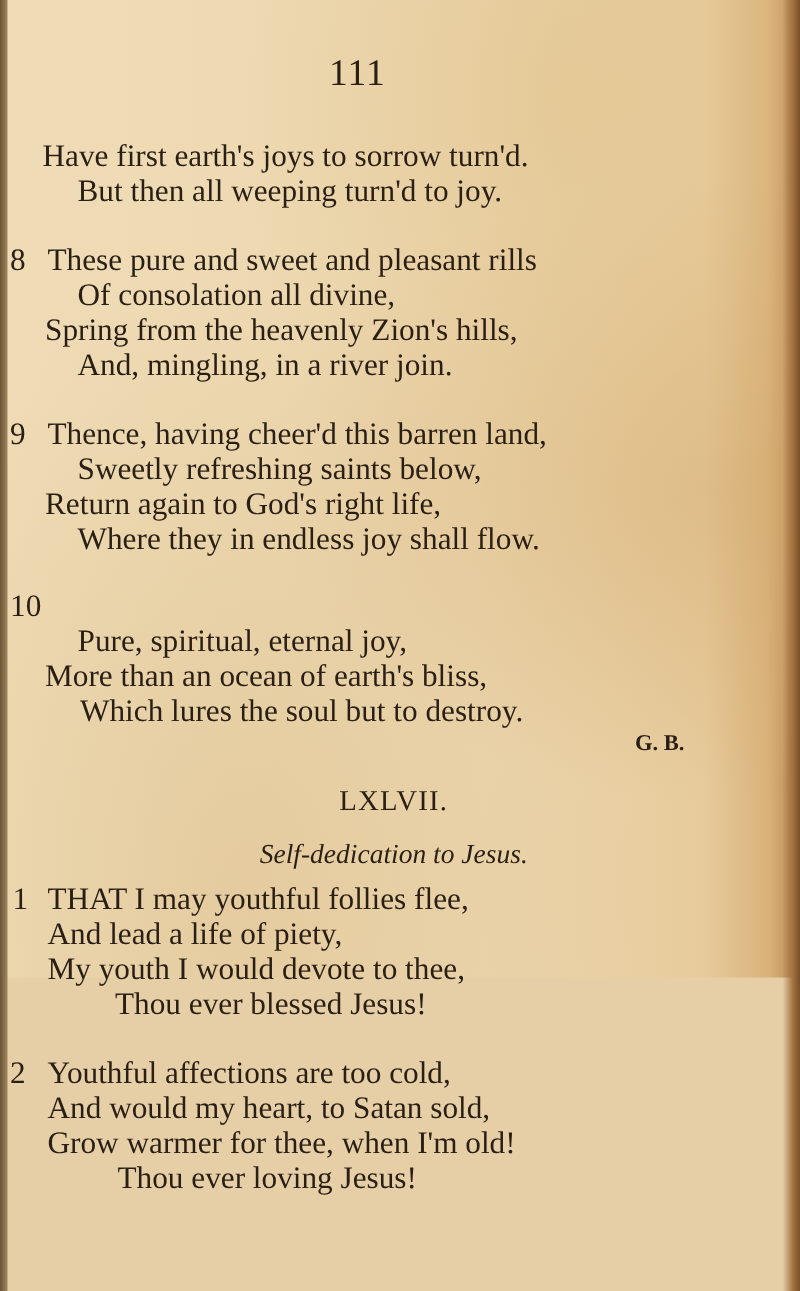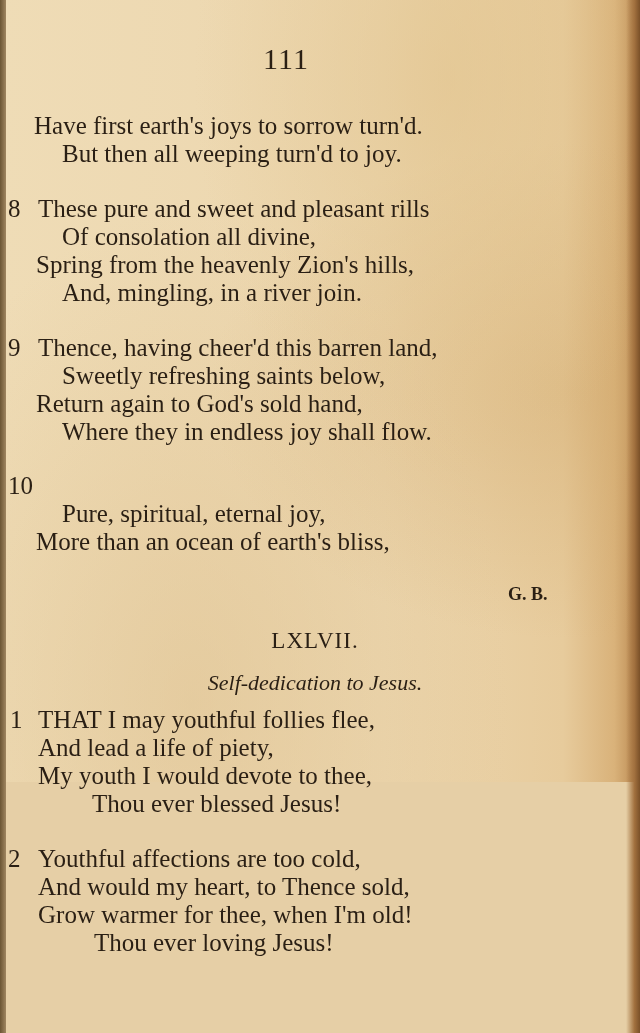--- a/index.html
+++ b/index.html
@@ -56,36 +56,37 @@
 
   <div class="num" style="left:8px; top:195px;">8</div>
   <div class="line" style="left:38px; top:195px;">These pure and sweet and pleasant rills</div>
   <div class="line" style="left:36px; top:251px;">Spring from the heavenly  Zion's hills,</div>
   <div class="line" style="left:62px; top:223px;">Of consolation all divine,</div>
   <div class="line" style="left:62px; top:279px;">And, mingling, in a river join.</div>
 
   <div class="num" style="left:8px; top:334px;">9</div>
   <div class="line" style="left:38px; top:334px;">Thence, having cheer'd this barren land,</div>
   <div class="line" style="left:62px; top:362px;">Sweetly refreshing saints below,</div>
-  <div class="line" style="left:36px; top:390px;">Return again to God's sold hand,</div>
+  <div class="line" style="left:36px; top:390px;">Return again to God's right life,</div>
   <div class="line" style="left:62px; top:418px;">Where they in endless joy shall flow.</div>
 
   <div class="num" style="left:8px; top:472px;">10</div>
   <div class="line" style="left:62px; top:500px;">Pure, spiritual, eternal joy,</div>
   <div class="line" style="left:36px; top:528px;">More than an ocean of earth's bliss,</div>
+  <div class="line" style="left:64px; top:556px;">Which lures the soul but to destroy.</div>
 
   <div class="signature" style="left:508px; top:584px;">G. B.</div>
 
   <div class="heading" style="top:628px; left:-5px;">LXLVII.</div>
   <div class="subtitle" style="top:670px; left:-5px;">Self-dedication to Jesus.</div>
 
   <div class="num" style="left:10px; top:706px;">1</div>
   <div class="line" style="left:38px; top:706px;">THAT I may youthful follies flee,</div>
   <div class="line" style="left:38px; top:734px;text-align:center;">And lead a life of piety,</div>
   <div class="line" style="left:38px; top:762px;">My youth I would devote to thee,</div>
   <div class="line" style="left:92px; top:790px;">Thou ever blessed Jesus!</div>
 
   <div class="num" style="left:8px; top:845px;">2</div>
   <div class="line" style="left:38px; top:845px;">Youthful affections are too cold,</div>
-  <div class="line" style="left:38px; top:873px;">And would my heart, to Thence sold,</div>
+  <div class="line" style="left:38px; top:873px;">And would my heart, to Satan sold,</div>
   <div class="line" style="left:38px; top:901px;">Grow warmer for thee, when I'm old!</div>
   <div class="line" style="left:94px; top:929px;">Thou ever loving Jesus!</div>
 </div>
 
 </body></html>

